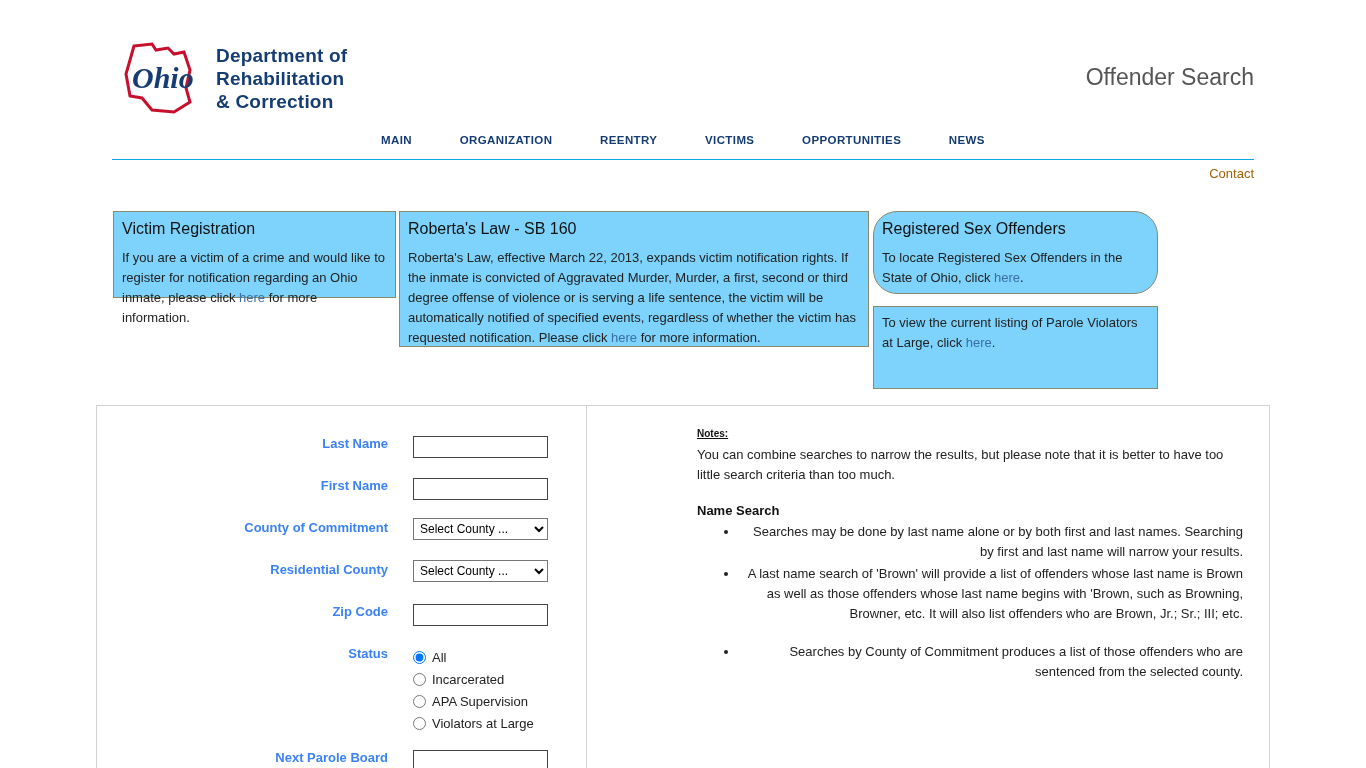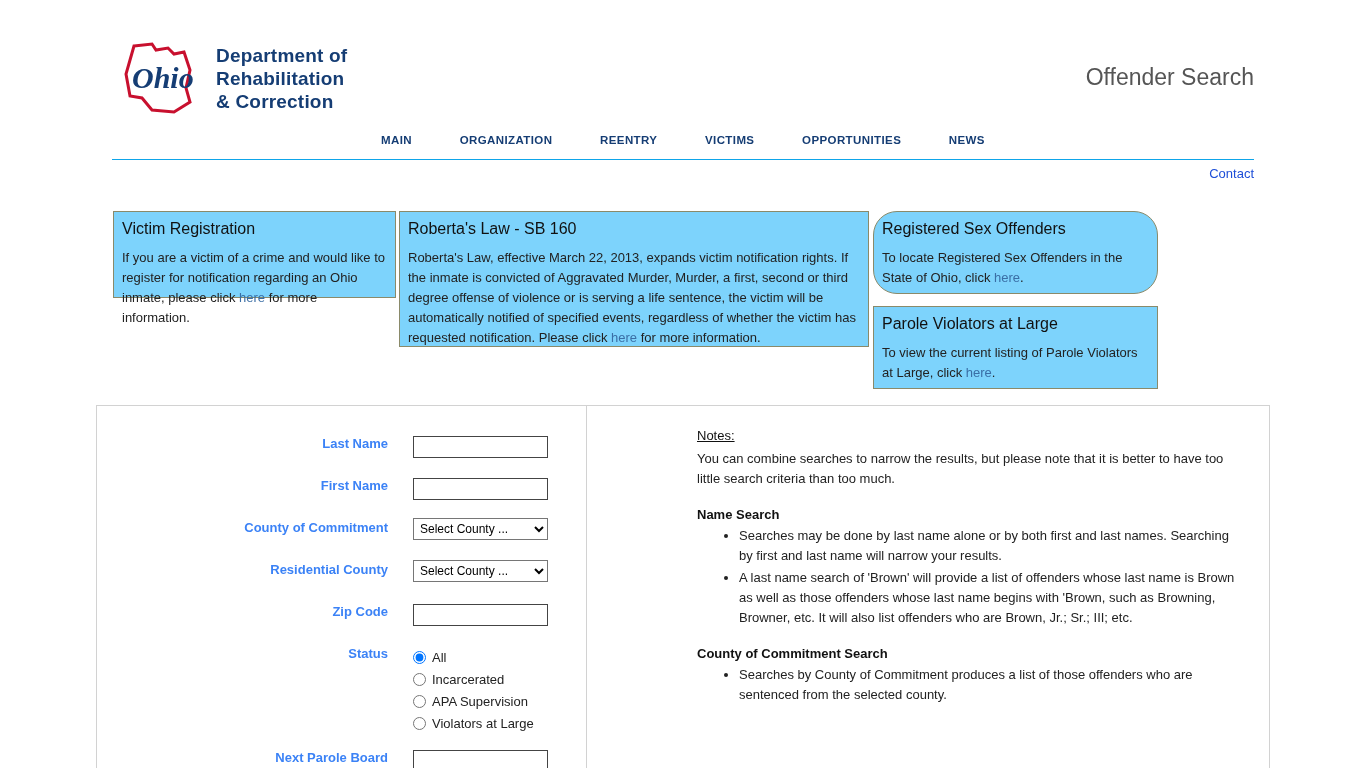--- a/index.html
+++ b/index.html
@@ -47,21 +47,21 @@
     font-weight: bold;
     letter-spacing: .4px;
     padding: 0 22px;
     text-decoration: none;
     line-height: 24px;
   }
   .contact-row {
     position: absolute; left: 112px; top: 166px; width: 1142px;
     text-align: right;
   }
-  .contact-link { color: #1d4ed8; font-size: 13px; text-decoration: none; }
+  .contact-link { color: #a16207; font-size: 13px; text-decoration: none; }
 
   
   .infobox {
     position: absolute;
     background: #7dd3fc;
     border: 1px solid #8a8a6a;
     padding: 6px 8px 10px 8px;
   }
   .infobox h3 {
     margin: 2px 0 10px 0;
@@ -120,32 +120,32 @@
   .radio-line input { margin: 0 6px 0 0; }
   .radio-line label { font-size: 13px; color: #222; }
 
   
   .notes-col {
     position: absolute; left: 491px; top: 0; right: 0; height: 100%;
     padding: 22px 26px 0 109px;
     overflow: hidden;
   }
   .notes-title {
-    font-size: 13px; font-weight: normal; color: #111;
+    font-size: 10px; font-weight: bold; color: #111;
     text-decoration: underline;
     margin: 0 0 6px 0;
   }
   .notes-highlight {
     color: #0000c8; font-weight: bold; font-size: 13px; line-height: 20px;
     margin: 0 0 16px 0;
   }
   .notes-p { font-size: 13px; line-height: 20px; color: #222; margin: 0 0 18px 0; }
   .notes-sub { font-size: 13px; font-weight: bold; color: #111; margin: 0 0 4px 0; }
   .notes-list { margin: 0 0 18px 0; padding-left: 42px; }
-  .notes-list li { font-size: 13px; line-height: 20px; color: #222; margin-bottom: 2px; }
+  .notes-list li { font-size: 13px; line-height: 20px; color: #222; margin-bottom: 2px; text-align: right; }
 </style>
 </head>
 <body>
 
 <div class="page">
 
   <div class="header">
     <div class="logo-wrap">
       <div class="logo-mark">
         <svg width="96" height="76" viewBox="0 0 96 76" xmlns="http://www.w3.org/2000/svg">
@@ -186,21 +186,20 @@
     <h3>Roberta's Law - SB 160</h3>
     <p><span>Roberta's Law, effective March 22, 2013, expands victim notification rights. If the inmate is convicted of Aggravated Murder, Murder, a first, second or third degree offense of violence or is serving a life sentence, the victim will be automatically notified of specified events, regardless of whether the victim has requested notification. Please click </span><a href="#">here</a><span> for more information.</span></p>
   </div>
 
   <div class="infobox" id="box-rso">
     <h3>Registered Sex Offenders</h3>
     <p><span>To locate Registered Sex Offenders in the State of Ohio, click </span><a href="#">here</a><span>.</span></p>
   </div>
 
   <div class="infobox" id="box-parole">
-    <h3>Parole Violators at Large</h3>
     <p><span>To view the current listing of Parole Violators at Large, click </span><a href="#">here</a><span>.</span></p>
   </div>
 
   <div class="panel">
 
     <div class="form-col">
 
       <div class="form-row" style="top:30px;">
         <div class="form-label">Last Name</div>
         <div class="form-field">
@@ -274,21 +273,20 @@
     <div class="notes-col">
       <div class="notes-title">Notes:</div>
       <p class="notes-p">You can combine searches to narrow the results, but please note that it is better to have too little search criteria than too much.</p>
 
       <div class="notes-sub">Name Search</div>
       <ul class="notes-list">
         <li>Searches may be done by last name alone or by both first and last names. Searching by first and last name will narrow your results.</li>
         <li>A last name search of 'Brown' will provide a list of offenders whose last name is Brown as well as those offenders whose last name begins with 'Brown, such as Browning, Browner, etc. It will also list offenders who are Brown, Jr.; Sr.; III; etc.</li>
       </ul>
 
-      <div class="notes-sub">County of Commitment Search</div>
       <ul class="notes-list">
         <li>Searches by County of Commitment produces a list of those offenders who are sentenced from the selected county.</li>
       </ul>
     </div>
 
   </div>
 
 </div>
 
 </body></html>

